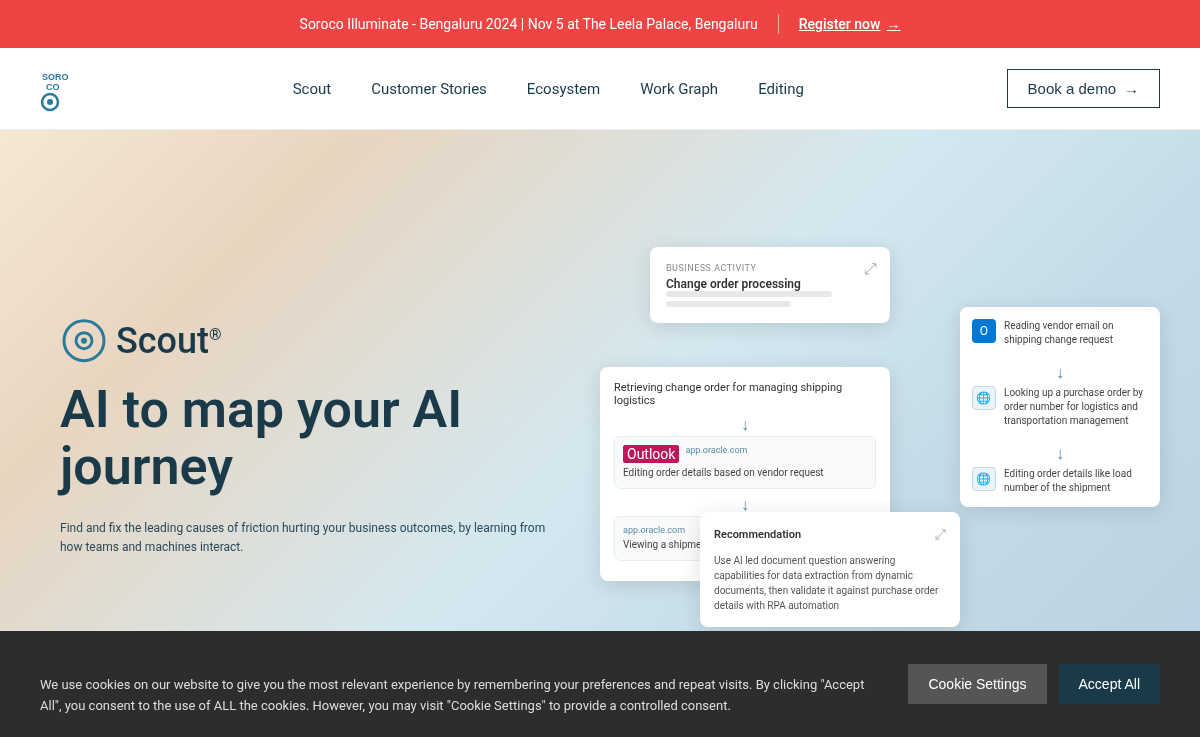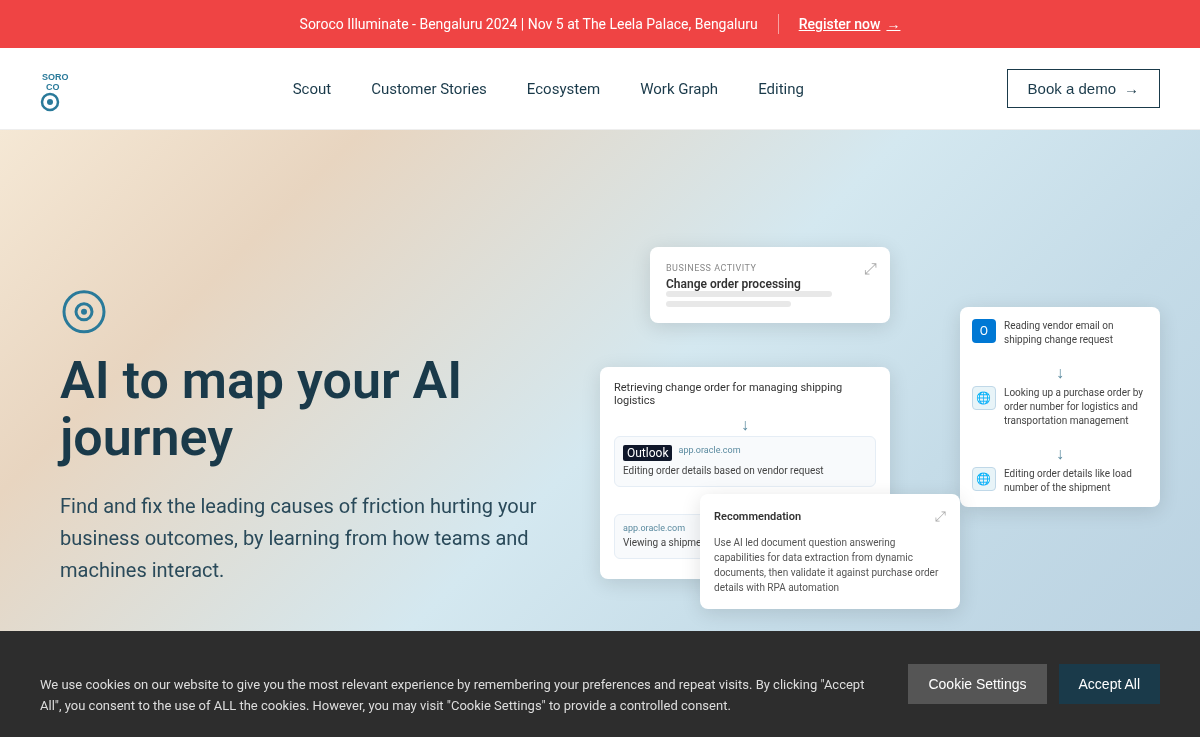--- a/index.html
+++ b/index.html
@@ -113,21 +113,21 @@
       vertical-align: super;
     }
     .hero-headline {
       font-size: 52px;
       font-weight: 600;
       color: #1a3a4a;
       line-height: 1.1;
       margin-bottom: 24px;
     }
     .hero-description {
-      font-size: 20px;
+      font-size: 12px;
       color: #2a4a5a;
       line-height: 1.6;
       max-width: 500px;
     }
 
     
     .hero-diagram {
       position: absolute;
       right: 40px;
       top: 50%;
@@ -256,21 +256,21 @@
       text-align: center;
       color: #5a8a9f;
       font-size: 16px;
       margin: 4px 0;
     }
 
     
     .card-recommendation {
       width: 260px;
       padding: 14px;
-      bottom: 18px;
+      bottom: 0;
       left: 100px;
     }
     .rec-header {
       display: flex;
       align-items: center;
       justify-content: space-between;
       margin-bottom: 10px;
     }
     .rec-label {
       font-size: 11px;
@@ -377,20 +377,23 @@
 
 <section class="hero">
   <div class="hero-content">
     <div class="scout-brand">
 
       <svg class="scout-logo-icon" viewBox="0 0 48 48" fill="none" xmlns="http://www.w3.org/2000/svg">
         <circle cx="24" cy="24" r="20" stroke="#2a7a9a" stroke-width="3" fill="none"></circle>
         <circle cx="24" cy="24" r="8" stroke="#2a7a9a" stroke-width="3" fill="none"></circle>
         <circle cx="24" cy="24" r="3" fill="#2a7a9a"></circle>
       </svg>
+      <span class="scout-brand-text">
+        <span>Scout</span><sup>®</sup>
+      </span>
     </div>
     <h1 class="hero-headline">AI to map your AI journey</h1>
     <p class="hero-description">Find and fix the leading causes of friction hurting your business outcomes, by learning from how teams and machines interact.</p>
   </div>
 
   <div class="hero-diagram">
 
     <div class="ui-card card-main">
       <div class="card-label">Business Activity</div>
       <div class="card-title">Change order processing</div>
@@ -399,21 +402,21 @@
         <div class="card-line medium"></div>
         <div class="card-line short"></div>
       </div>
     </div>
 
     <div class="ui-card card-middle">
       <div class="card-middle-title">Retrieving change order for managing shipping logistics</div>
       <div class="arrow-down">↓</div>
       <div class="card-sub-section">
         <div class="card-sub-label">
-          <span style="background:#0f172a;color:white;padding:1px 4px;border-radius:2px;font-size:12px;text-align:right;">Outlook</span>
+          <span style="background:#be185d;color:white;padding:1px 4px;border-radius:2px;font-size:14px;text-align:right;">Outlook</span>
           <span>app.oracle.com</span>
         </div>
         <div class="card-sub-text">Editing order details based on vendor request</div>
       </div>
       <div class="arrow-down">↓</div>
       <div class="card-sub-section">
         <div class="card-sub-label">
           <span>app.oracle.com</span>
         </div>
         <div class="card-sub-text">Viewing a shipment status for shipping instructions</div>

